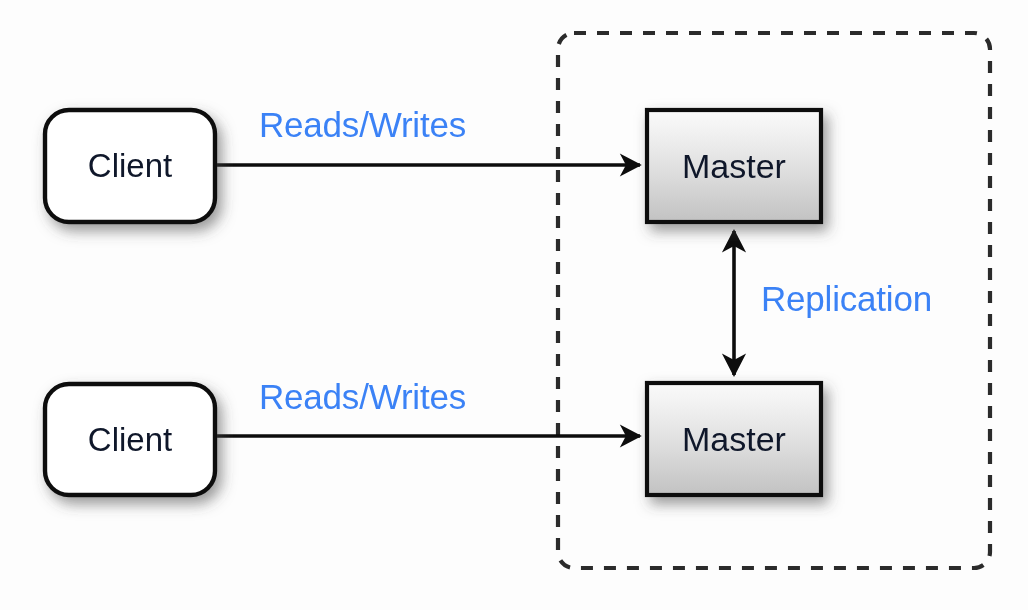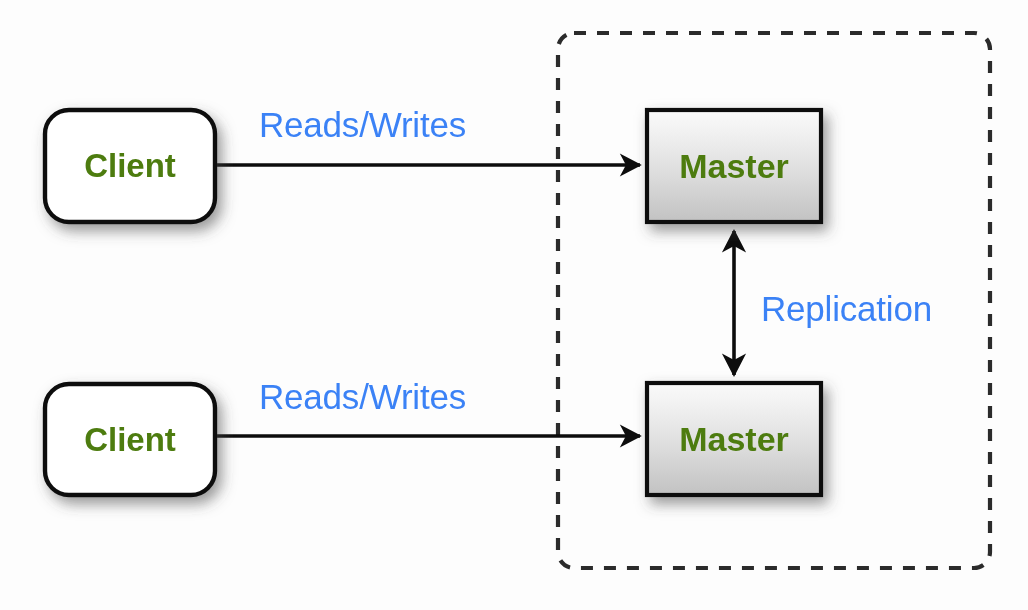--- a/index.html
+++ b/index.html
@@ -21,24 +21,23 @@
     left: 0;
     top: 0;
     width: 1028px;
     height: 610px;
   }
   .node-label {
     position: absolute;
     display: flex;
     align-items: center;
     justify-content: center;
-    color: #4d7c0f;
+    color: #0f172a;
     white-space: nowrap;
     pointer-events: none;
-    font-weight: bold;
   }
   .edge-label {
     position: absolute;
     color: #3b82f6;
     white-space: nowrap;
     letter-spacing: -0.2px;
   }
 </style>
 </head>
 <body>
@@ -86,15 +85,15 @@
   <div class="node-label" style="left:45px; top:384px; width:170px; height:111px; font-size:33px;">Client</div>
 
   <div class="node-label" style="left:647px; top:110px; width:174px; height:112px; font-size:34px;">Master</div>
 
   <div class="node-label" style="left:647px; top:383px; width:174px; height:112px; font-size:34px;">Master</div>
 
   <div class="edge-label" style="left:259px; top:105px; font-size:35px;">Reads/Writes</div>
 
   <div class="edge-label" style="left:259px; top:377px; font-size:35px;">Reads/Writes</div>
 
-  <div class="edge-label" style="left:761px; top:279px; font-size:35px;margin-top:10px;">Replication</div>
+  <div class="edge-label" style="left:761px; top:279px; font-size:35px;">Replication</div>
 
 </div>
 
 </body></html>

